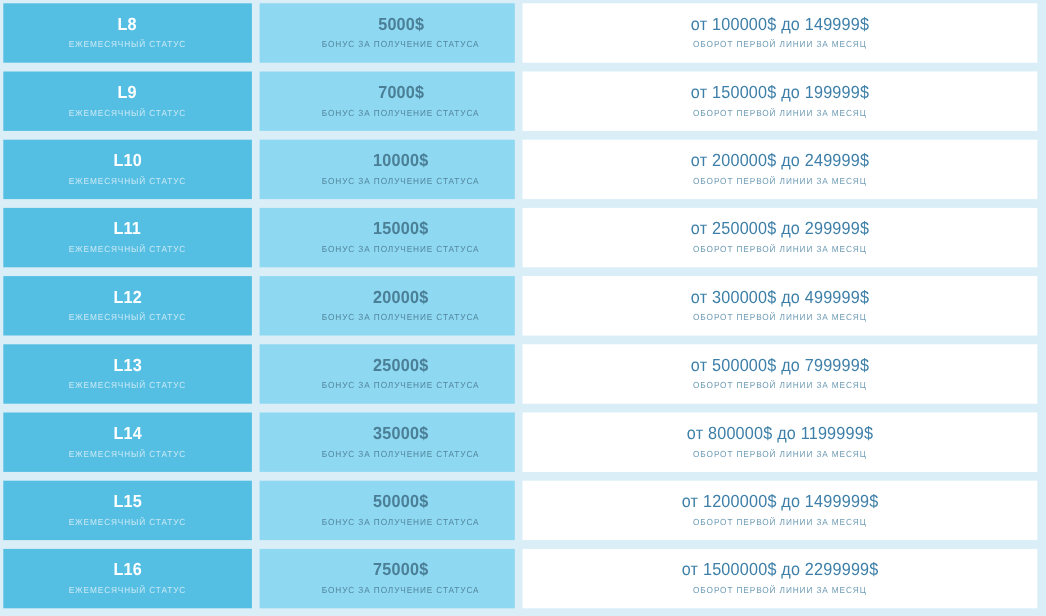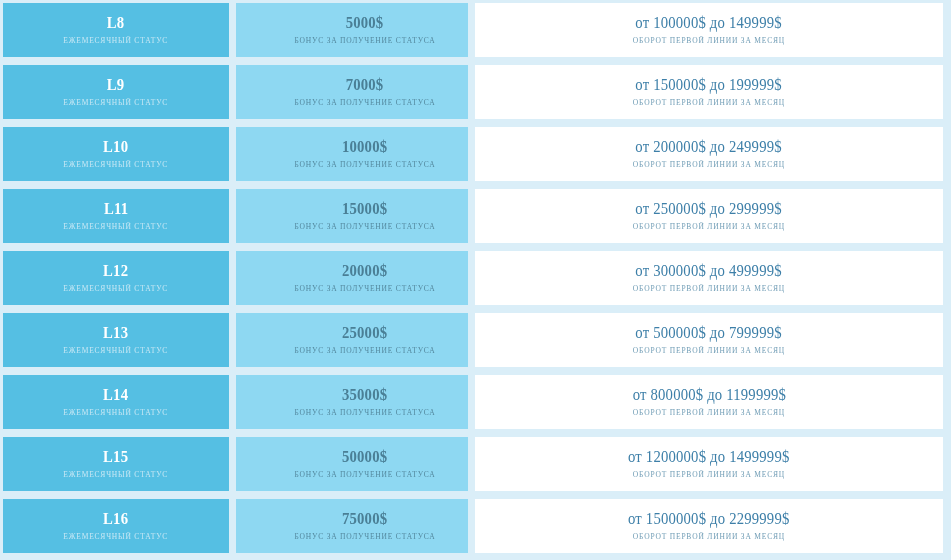--- a/index.html
+++ b/index.html
@@ -13,21 +13,20 @@
     font-family: "Liberation Sans", "DejaVu Sans", sans-serif;
     overflow: hidden;
   }
 
   #grid {
     position: relative;
     width: 951px;
     height: 480px;
     box-sizing: border-box;
     padding: 3px 0 0 3px;
-    font-family: Liberation Serif, serif;
   }
 
   .row {
     display: flex;
     height: 54px;
     margin-bottom: 8px;
     width: 945px;
   }
 
   .cell {

